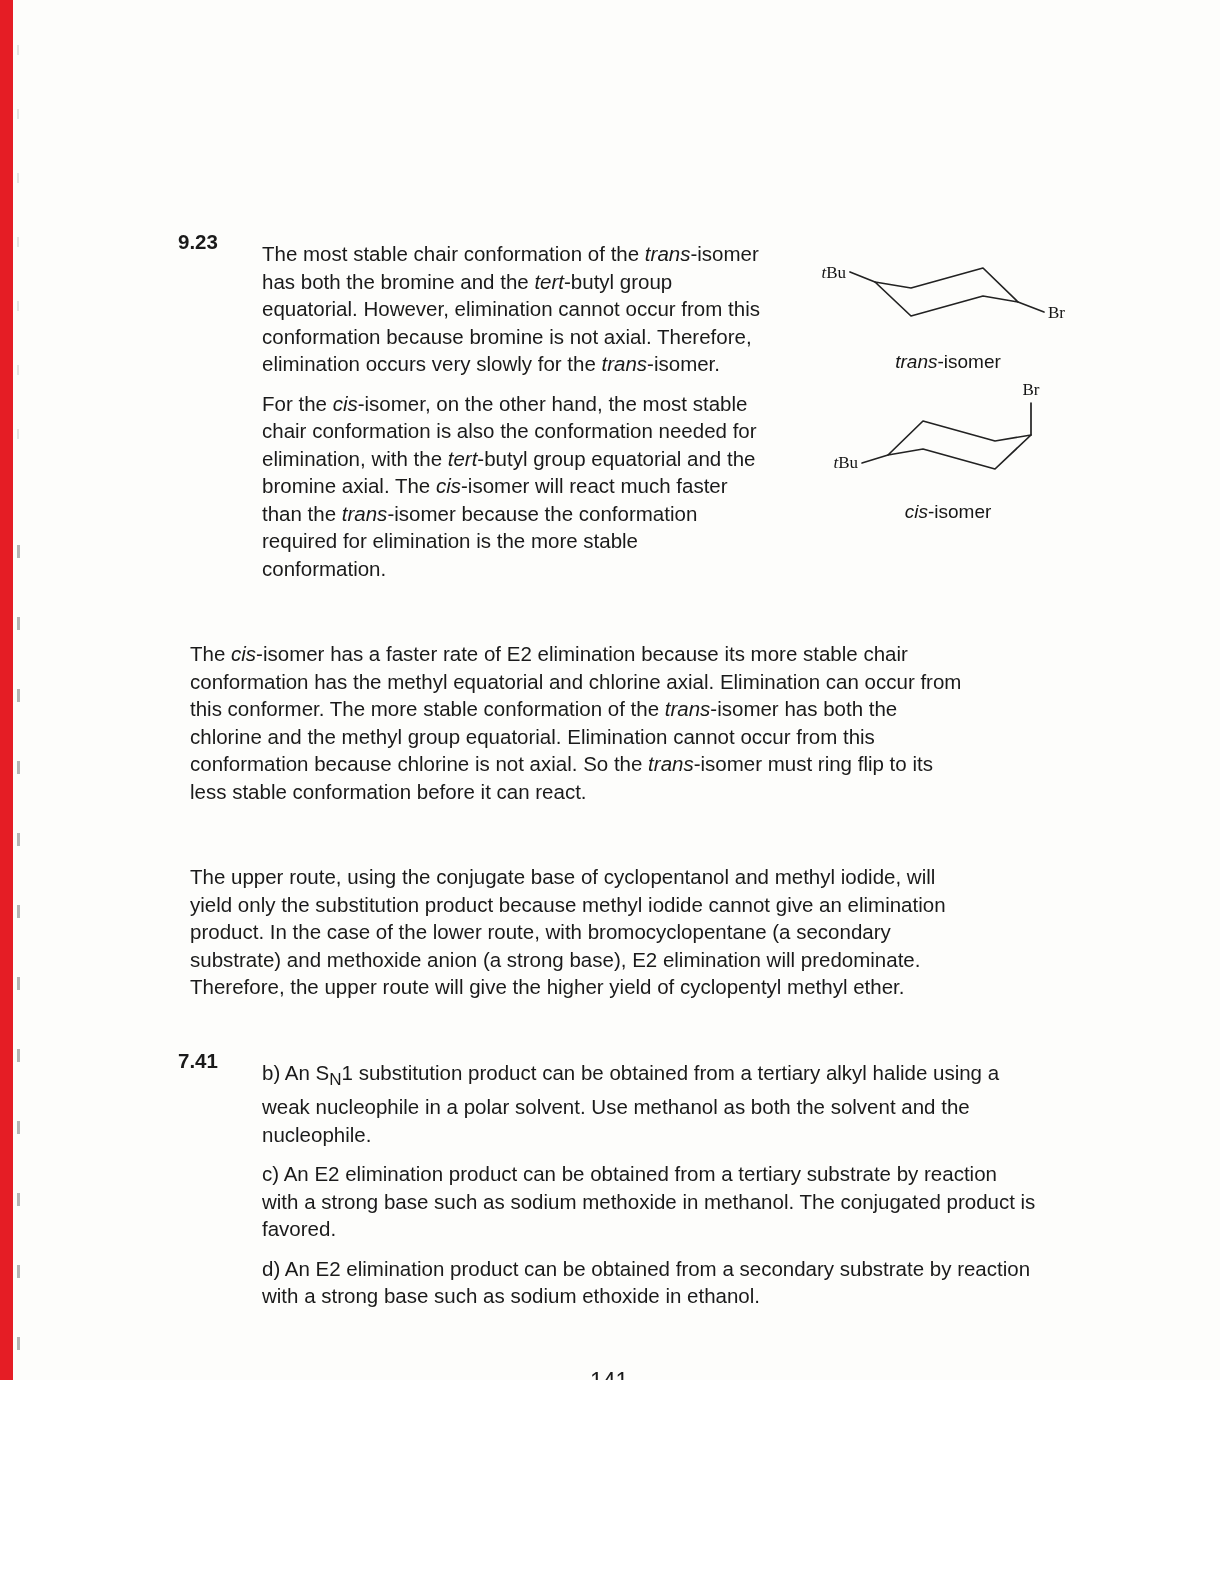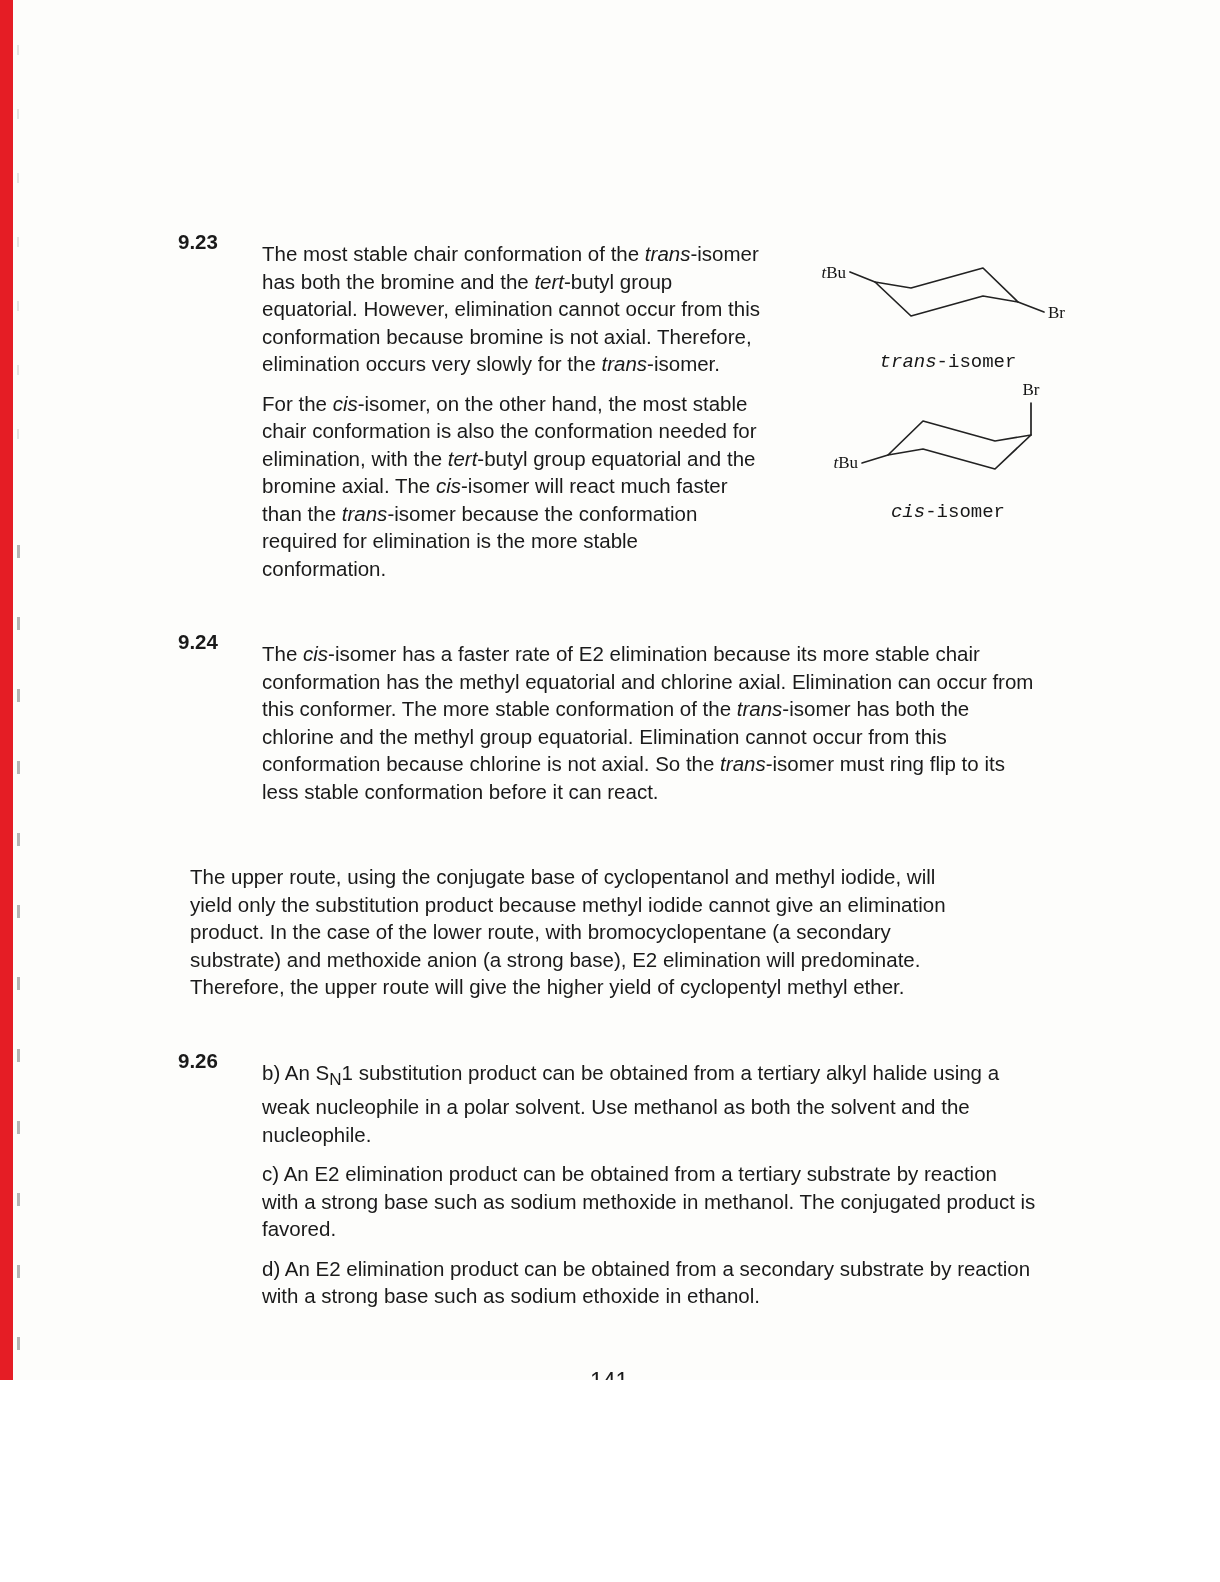--- a/index.html
+++ b/index.html
@@ -62,21 +62,21 @@
 
   .figures {
     position: absolute;
     left: 548px; top: 14px;
     width: 300px;
   }
   .figures figure { margin: 0; }
   .figure-cis { margin-top: 46px; }
   figcaption {
     text-align: center;
-    font-family: Liberation Mono, monospace;
+    font-family: Liberation Sans, sans-serif;
     font-size: 19px;
     line-height: 22px;
     margin-top: 2px;
     color: #161616;
   }
 
   .bond, .chair {
     stroke: #222222;
     stroke-width: 1.7;
     fill: none;
@@ -136,38 +136,37 @@
               <text class="atom" x="233" y="22" text-anchor="middle">Br</text>
             </svg>
             <figcaption><i>cis</i>-isomer</figcaption>
           </figure>
 
         </div>
       </div>
     </section>
 
     <section class="problem">
-      <div class="problem-num">9.24</div>
       <div class="problem-body">
         <div class="ptext">
           <p>The <i>cis</i>-isomer has a faster rate of E2 elimination because its more stable chair conformation has the methyl equatorial and chlorine axial. Elimination can occur from this conformer. The more stable conformation of the <i>trans</i>-isomer has both the chlorine and the methyl group equatorial.  Elimination cannot occur from this conformation because chlorine is not axial. So the <i>trans</i>-isomer must ring flip to its less stable conformation before it can react.</p>
         </div>
       </div>
     </section>
 
     <section class="problem">
       <div class="problem-body">
         <div class="ptext">
           <p>The upper route, using the conjugate base of cyclopentanol and methyl iodide, will yield only the substitution product because methyl iodide cannot give an elimination product. In the case of the lower route, with bromocyclopentane (a secondary substrate) and methoxide anion (a strong base), E2 elimination will predominate. Therefore, the upper route will give the higher yield of cyclopentyl methyl ether.</p>
         </div>
       </div>
     </section>
 
     <section class="problem">
-      <div class="problem-num">9.26</div>
+      <div class="problem-num">7.41</div>
       <div class="problem-body">
         <div class="ptext">
           <p>b) An S<sub>N</sub>1 substitution product can be obtained from a tertiary alkyl halide using a weak nucleophile in a polar solvent. Use methanol as both the solvent and the nucleophile.</p>
           <p>c) An E2 elimination product can be obtained from a tertiary substrate by reaction with a strong base such as sodium methoxide in methanol. The conjugated product is favored.</p>
           <p>d) An E2 elimination product can be obtained from a secondary substrate by reaction with a strong base such as sodium ethoxide in ethanol.</p>
         </div>
       </div>
     </section>
 
   </div>

